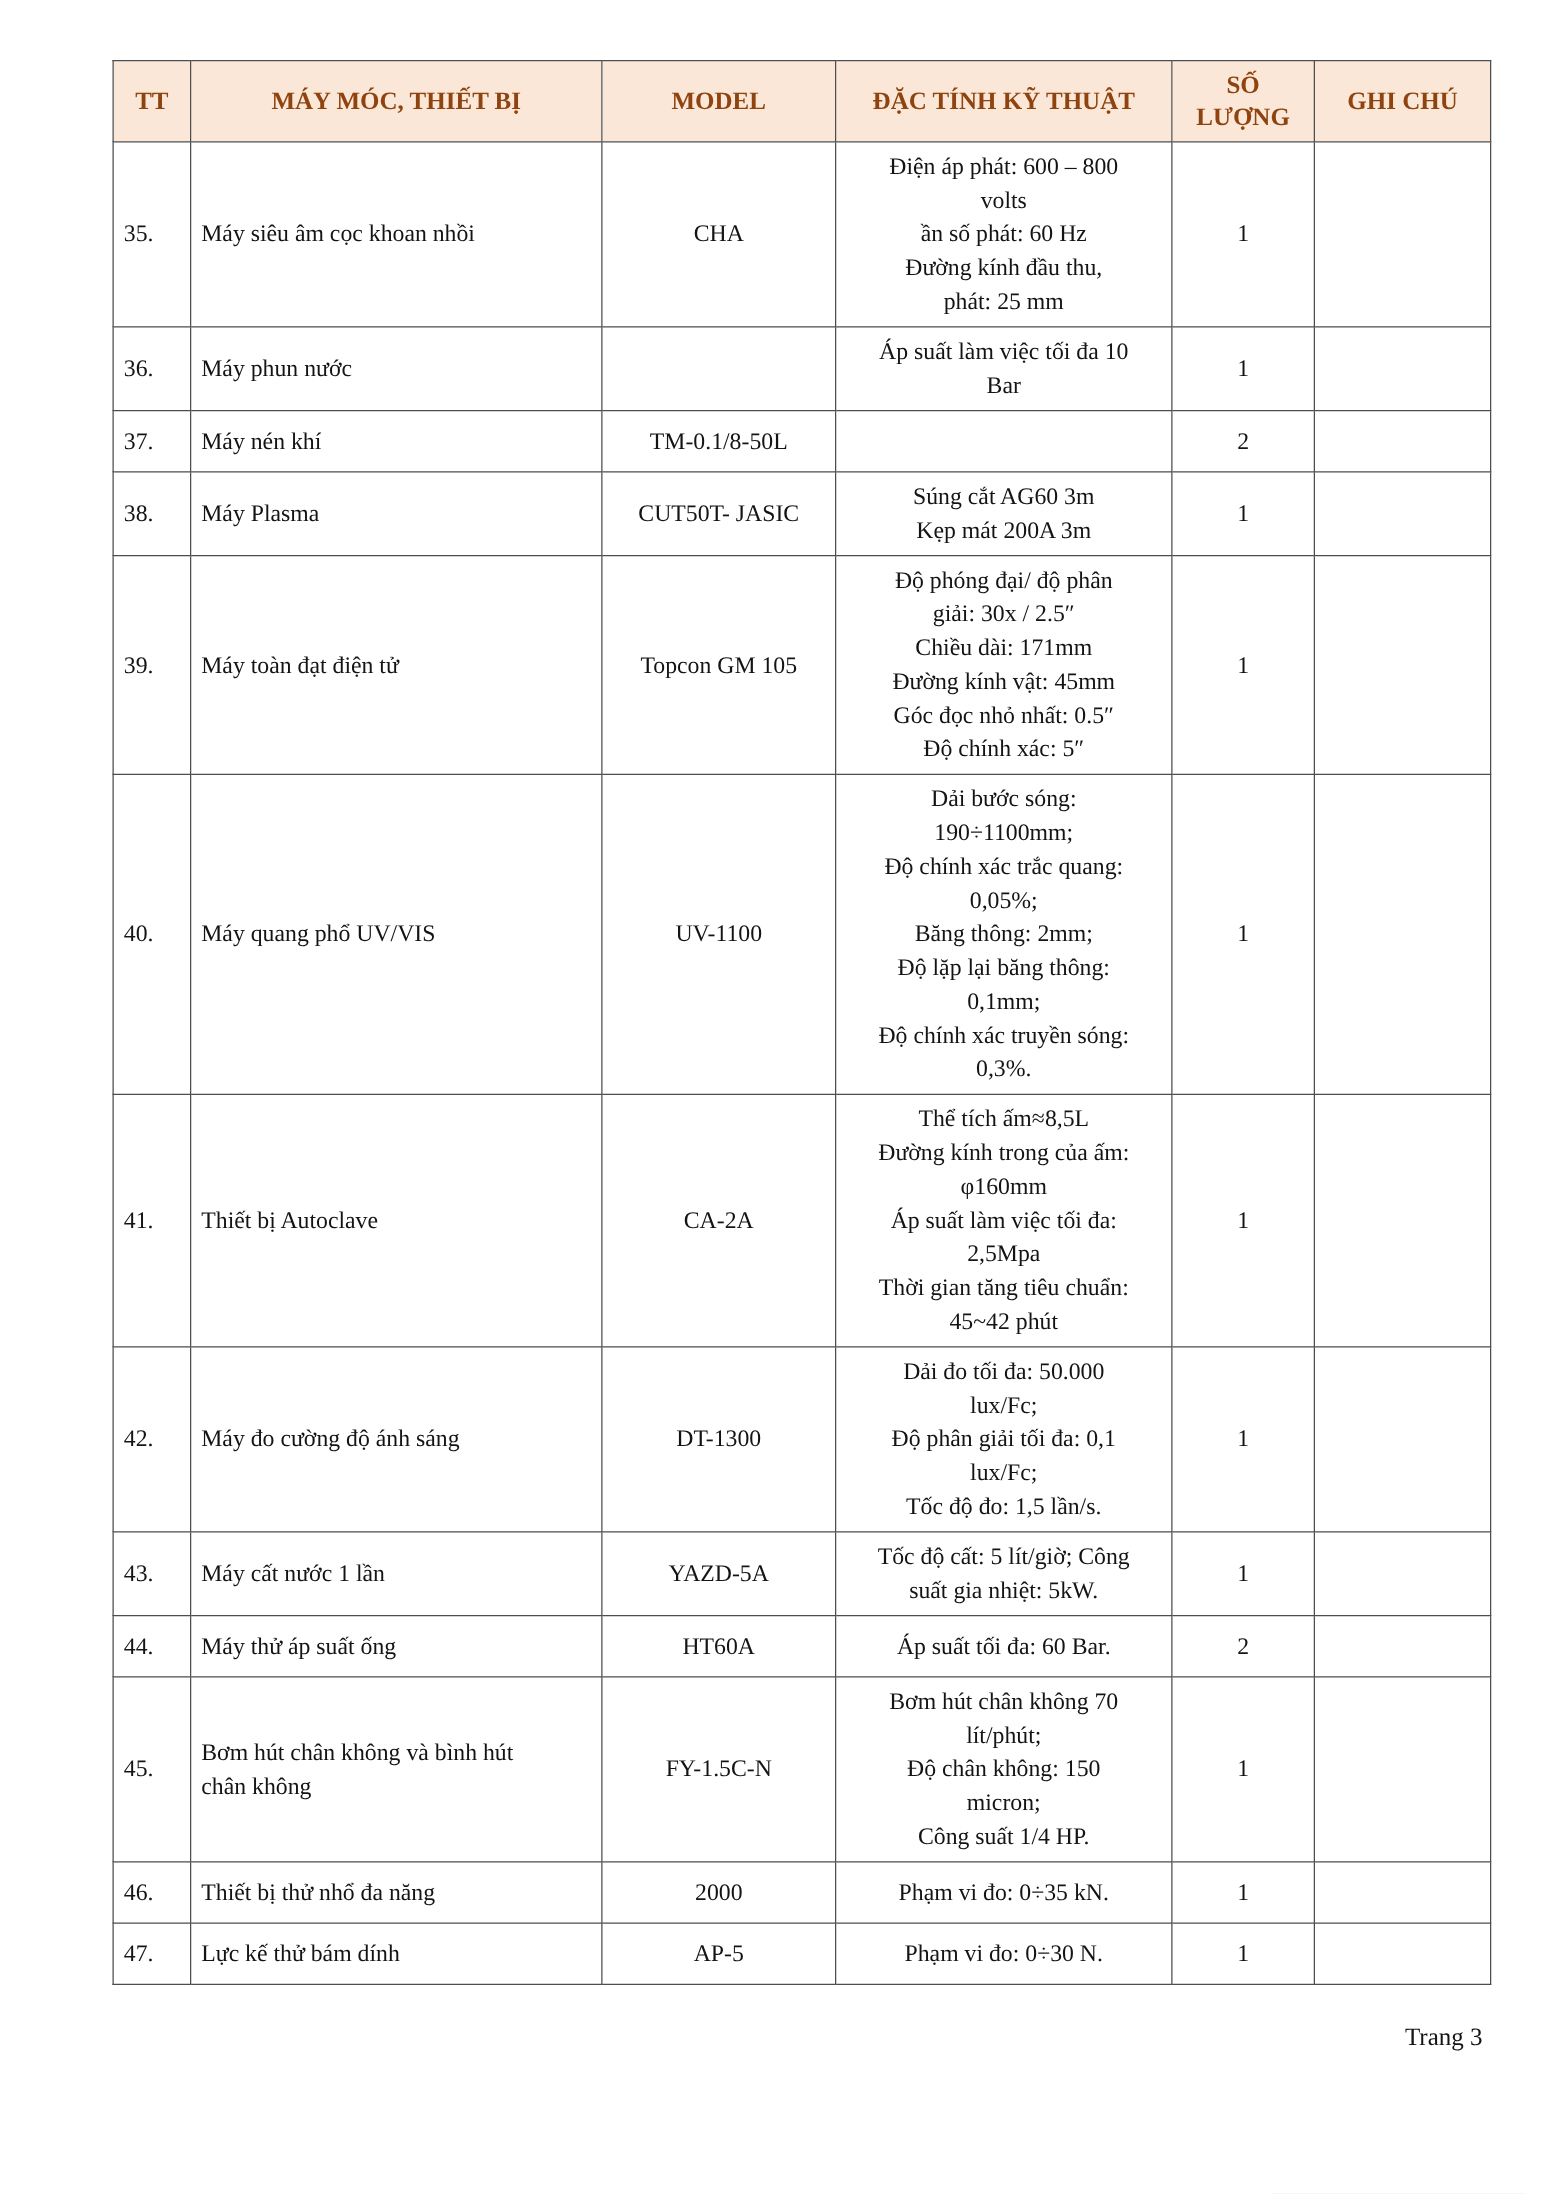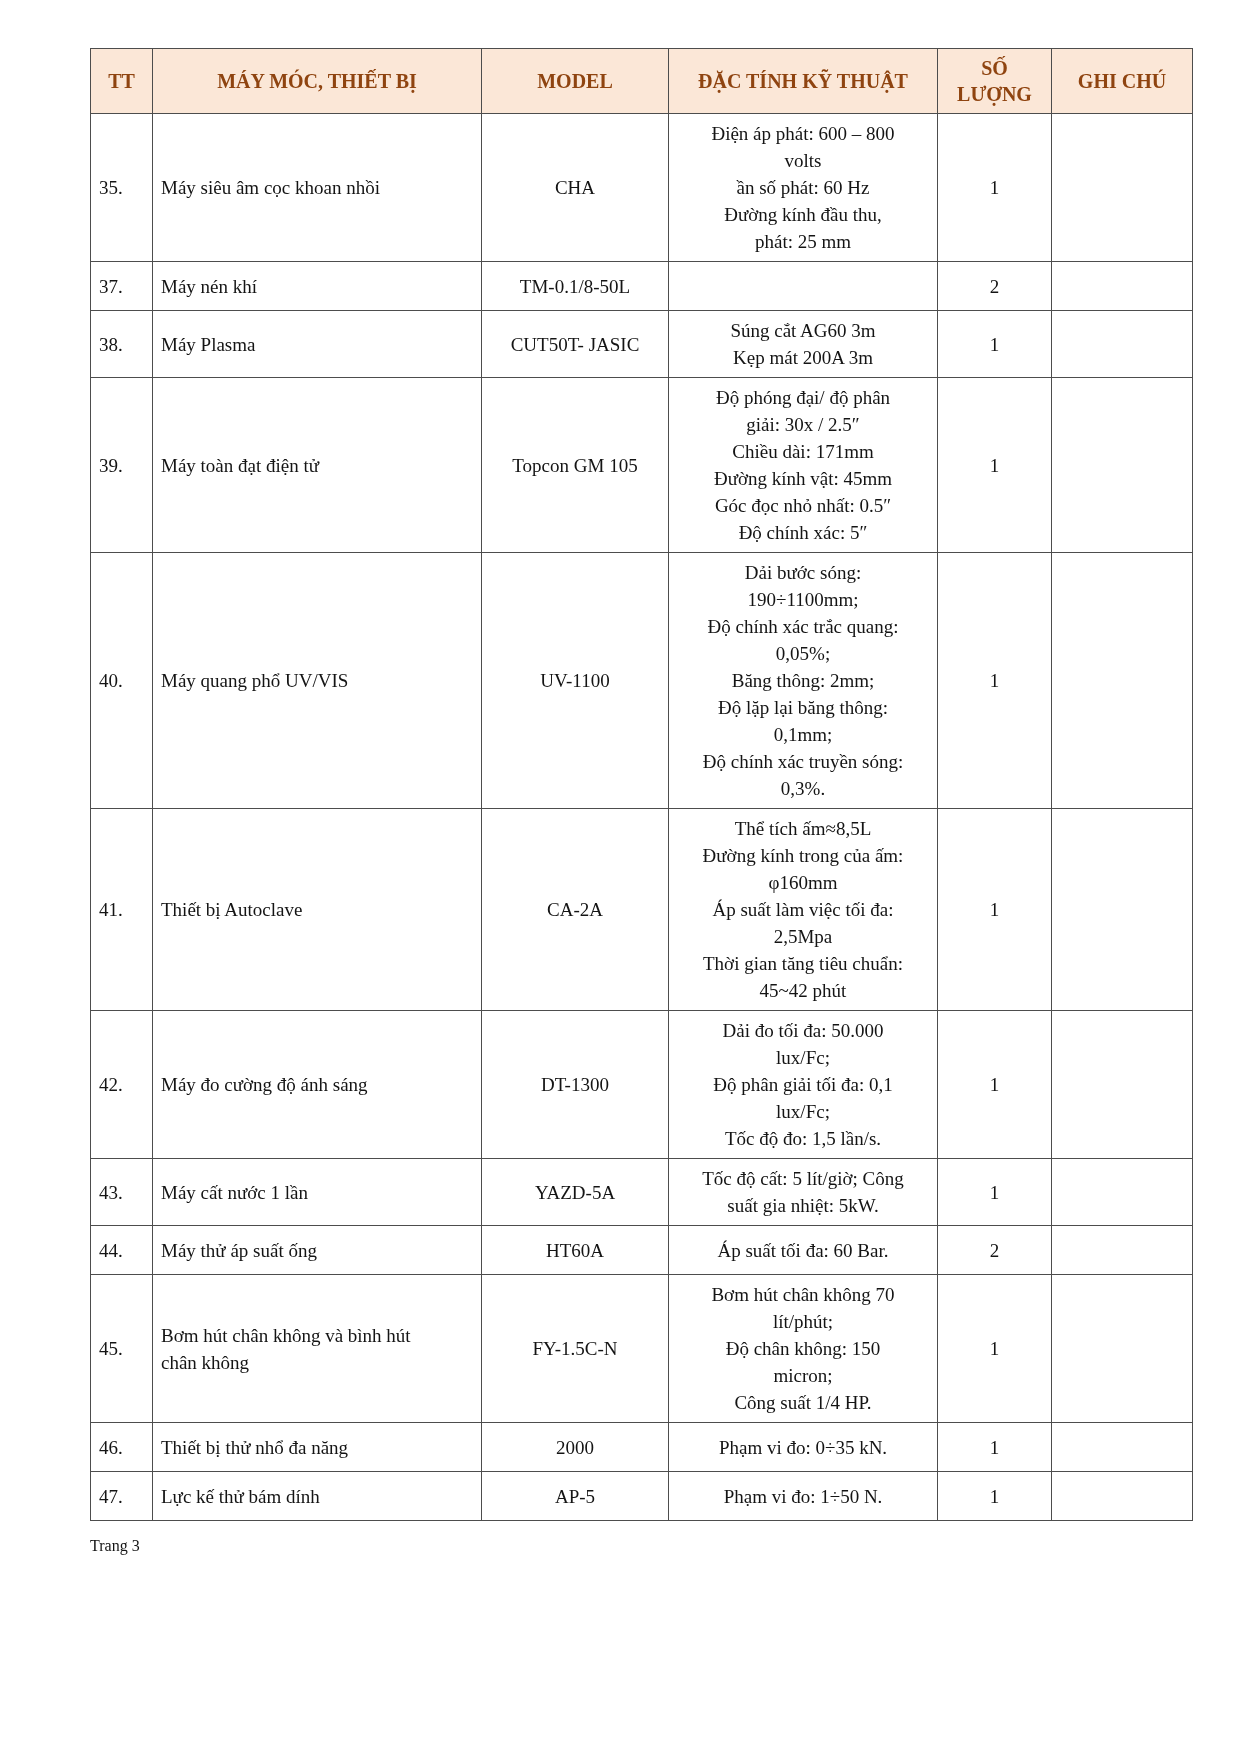--- a/index.html
+++ b/index.html
@@ -50,23 +50,24 @@
     text-align: center;
   }
   table.equip tbody tr { height: 49px; }
   td.c-tt    { }
   td.c-name  { text-align: left; padding-left: 12px; white-space: pre-line; }
   td.c-model { text-align: center; }
   td.c-spec  { text-align: center; white-space: pre-line; }
   td.c-qty   { text-align: center; }
   td.c-note  { text-align: center; }
   .footer {
-    margin-top: 16px;
+    margin-top: 31px;
+    text-align: right;
     padding-right: 6px;
-    font-size: 16px;
+    font-size: 20px;
     color: var(--body-text, #141414);
   }
 </style>
 </head>
 <body>
 
 <div class="page">
   <div class="doc">
     <table class="equip">
       <colgroup>
@@ -94,20 +95,29 @@
           <td class="c-model">CHA</td>
           <td class="c-spec">Điện áp phát: 600 – 800
 volts
 ần số phát: 60 Hz
 Đường kính đầu thu,
 phát: 25 mm</td>
           <td class="c-qty">1</td>
           <td class="c-note"></td>
         </tr>
         <tr>
+          <td class="c-tt">36.</td>
+          <td class="c-name">Máy phun nước</td>
+          <td class="c-model"></td>
+          <td class="c-spec">Áp suất làm việc tối đa 10
+Bar</td>
+          <td class="c-qty">1</td>
+          <td class="c-note"></td>
+        </tr>
+        <tr>
           <td class="c-tt">37.</td>
           <td class="c-name">Máy nén khí</td>
           <td class="c-model">TM-0.1/8-50L</td>
           <td class="c-spec"></td>
           <td class="c-qty">2</td>
           <td class="c-note"></td>
         </tr>
         <tr>
           <td class="c-tt">38.</td>
           <td class="c-name">Máy Plasma</td>
@@ -207,21 +217,21 @@
           <td class="c-name">Thiết bị thử nhổ đa năng</td>
           <td class="c-model">2000</td>
           <td class="c-spec">Phạm vi đo: 0÷35 kN.</td>
           <td class="c-qty">1</td>
           <td class="c-note"></td>
         </tr>
         <tr>
           <td class="c-tt">47.</td>
           <td class="c-name">Lực kế thử bám dính</td>
           <td class="c-model">AP-5</td>
-          <td class="c-spec">Phạm vi đo: 1÷50 N.</td>
+          <td class="c-spec">Phạm vi đo: 0÷30 N.</td>
           <td class="c-qty">1</td>
           <td class="c-note"></td>
         </tr>
       </tbody>
     </table>
     <div class="footer">Trang 3</div>
   </div>
 </div>
 
 </body></html>

